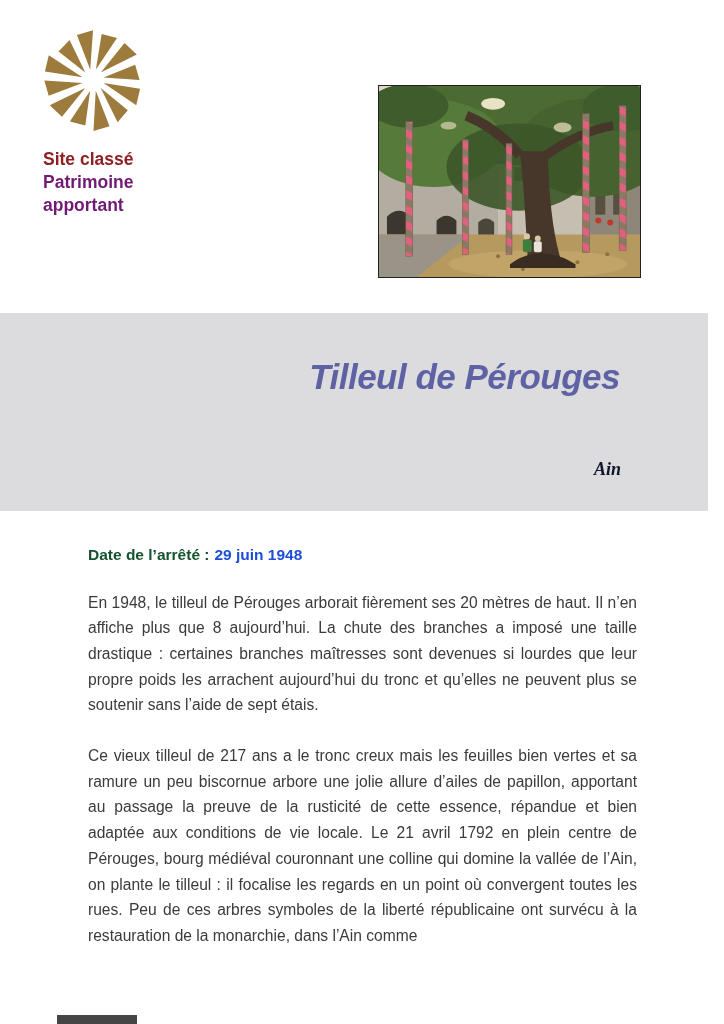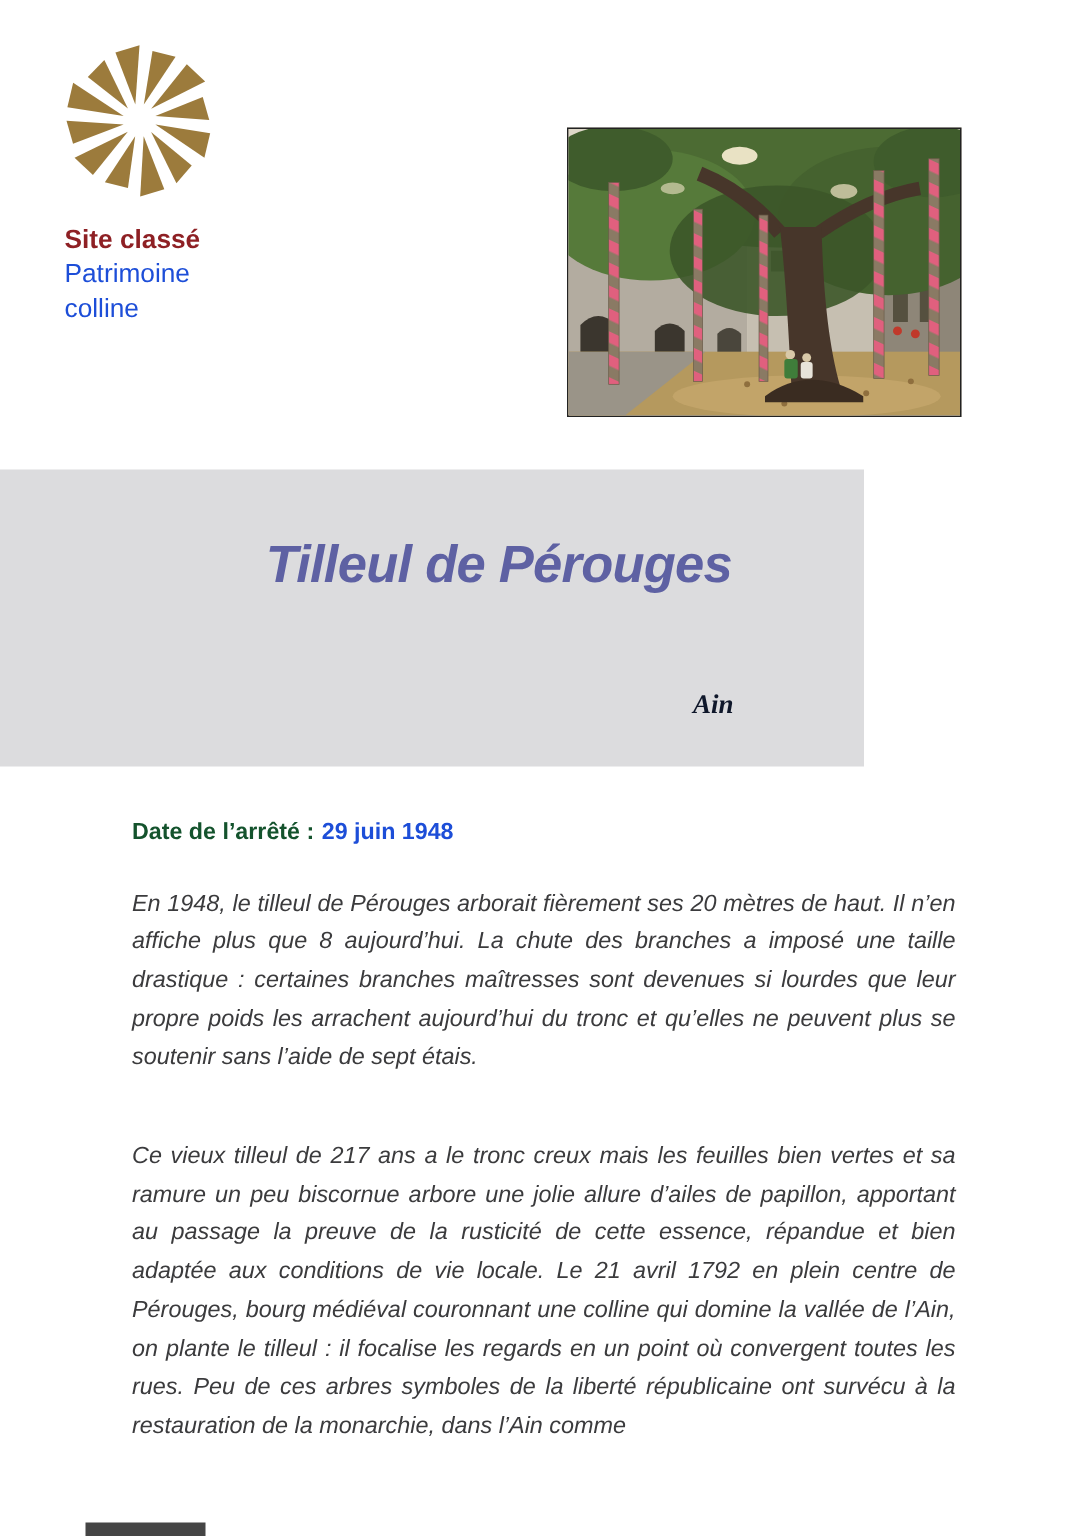--- a/index.html
+++ b/index.html
@@ -6,54 +6,53 @@
   .page{
     position:relative;width:724px;height:1024px;background:#ffffff;
     font-family:"Liberation Sans", sans-serif;overflow:hidden;
   }
 
   
   .logo-block{position:absolute;left:43px;top:26px;width:120px;}
   .logo-svg{display:block;width:100px;height:118px;}
   .classification{margin-top:4px;font-size:17.5px;line-height:23px;}
   .classification .line1{font-weight:bold;color:#8e2024;}
-  .classification .line2,.classification .line3{font-weight:normal;color:#1d4ed8;}
+  .classification .line2,.classification .line3{font-weight:bold;color:#701a75;}
 
   
   .photo-frame{
     position:absolute;left:378px;top:85px;width:263px;height:193px;
     border:1px solid #222222;box-sizing:border-box;background:#ded8c8;
   }
   .photo-frame svg{display:block;width:100%;height:100%;}
 
   
-  .banner{position:absolute;left:0;top:313px;width:576px;height:198px;background:#dcdcde;}
+  .banner{position:absolute;left:0;top:313px;width:708px;height:198px;background:#dcdcde;}
   .banner-title{
     position:absolute;right:88px;top:44px;margin:0;
     font-size:35px;font-weight:bold;font-style:italic;color:#5e61a3;
     letter-spacing:-0.5px;white-space:nowrap;
   }
   .banner-dept{
     position:absolute;right:87px;top:146px;margin:0;
     font-family:"Liberation Serif", serif;font-size:18px;
     font-weight:bold;font-style:italic;color:#0f172a;
   }
 
   
   .content{position:absolute;left:88px;top:541px;width:549px;}
   .detail-row{font-size:15.5px;font-weight:bold;line-height:28.5px;white-space:nowrap;}
   .detail-label{color:#14532d;}
   .detail-value{color:#1d4ed8;margin-left:5px;}
   .body-paragraph{
     margin:0;margin-top:20px;
     font-size:15.6px;line-height:25.7px;color:#3b3b3d;
     text-align:justify;
-    font-style:italic;
   }
-  .body-paragraph + .body-paragraph{margin-top:40px;}
+  .body-paragraph + .body-paragraph{margin-top:25px;}
 
   
   .footer-bar{position:absolute;left:57px;top:1015px;width:80px;height:9px;background:#454545;}
 </style>
 </head>
 <body>
 
 <div class="page">
 
   <div class="logo-block">
@@ -93,21 +92,21 @@
             <polygon points="3,-11 24,-42 8,-46"></polygon>
           </g>
         <g transform="rotate(330)">
             <polygon points="3,-11 26,-45 9,-49"></polygon>
           </g>
       </g>
     </svg>
     <div class="classification">
       <div class="line1">Site classé</div>
       <div class="line2">Patrimoine</div>
-      <div class="line3">colline</div>
+      <div class="line3">apportant</div>
     </div>
   </div>
 
   <div class="photo-frame">
     <svg viewBox="0 0 263 193" preserveAspectRatio="none" aria-hidden="true">
       <defs>
         <pattern id="candy" width="8" height="14" patternUnits="userSpaceOnUse" patternTransform="rotate(25)">
           <rect width="8" height="14" fill="#8a7a64"></rect>
           <rect width="8" height="7" fill="#e0607e"></rect>
         </pattern>

